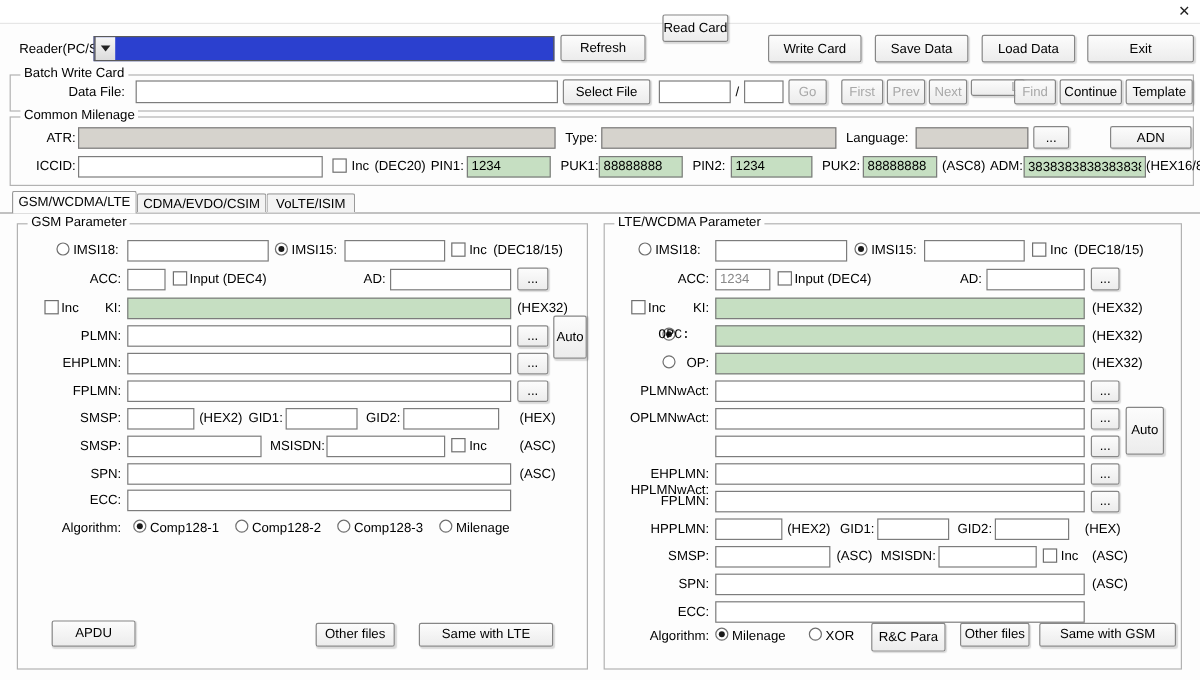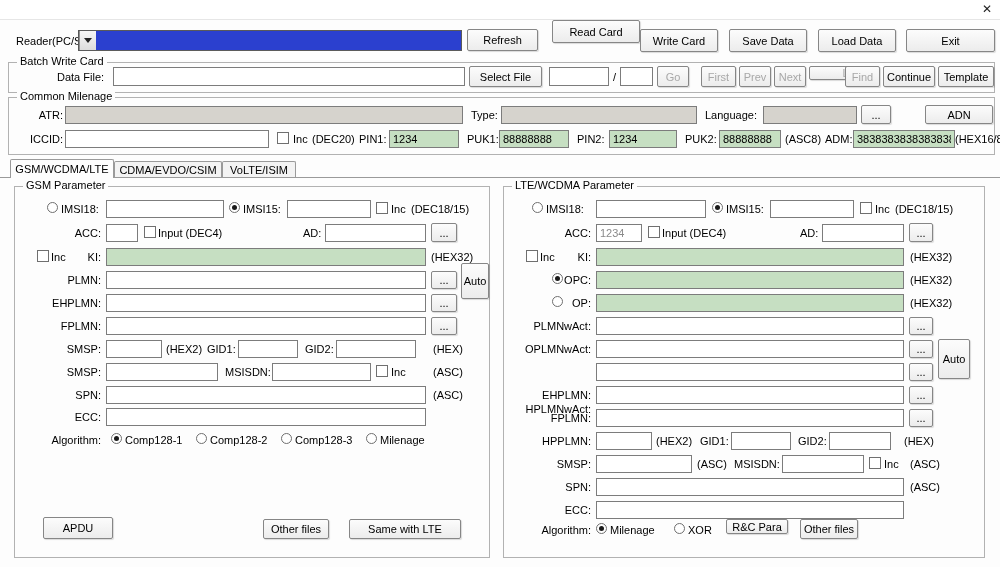--- a/index.html
+++ b/index.html
@@ -51,21 +51,21 @@
 
 <div class="titlebar">
   <span class="close">✕</span>
 </div>
 
 <div class="lbl" style="left:16px;top:35px;">Reader(PC/SC):</div>
 <div class="dropdown" style="left:78px;top:30px;width:384px;height:21px;">
   <div class="dd-arrow"></div>
 </div>
 <div class="btn" style="left:467px;top:29px;width:71px;height:22px;">Refresh</div>
-<div class="btn" style="left:552px;top:20px;width:88px;height:23px;">Read Card</div>
+<div class="btn" style="left:552px;top:12px;width:55px;height:23px;">Read Card</div>
 <div class="btn" style="left:640px;top:29px;width:78px;height:23px;">Write Card</div>
 <div class="btn" style="left:729px;top:29px;width:78px;height:23px;">Save Data</div>
 <div class="btn" style="left:818px;top:29px;width:78px;height:23px;">Load Data</div>
 <div class="btn" style="left:906px;top:29px;width:89px;height:23px;">Exit</div>
 
 <div class="group" style="left:8px;top:62px;width:987px;height:31px;">
   <div class="gtitle">Batch Write Card</div>
   <div class="lbl" style="left:48px;top:8px;">Data File:</div>
   <input class="tin" style="left: 104px; top: 4px; width: 352px; height: 19px;" value="">
   <div class="btn" style="left:460px;top:3px;width:73px;height:21px;">Select File</div>
@@ -218,21 +218,21 @@
   <input class="tin" style="left: 318px; top: 37px; width: 82px;">
   <div class="btn" style="left:405px;top:36px;width:24px;height:19px;">...</div>
 
   <span class="cb" style="left:22px;top:63px;"></span>
   <div class="lbl" style="left:36px;top:64px;">Inc</div>
   <div class="lbl lblr" style="left:62px;top:64px;width:25px;">KI:</div>
   <input class="tin green" style="left: 92px; top: 61px; width: 308px;">
   <div class="lbl" style="left:406px;top:64px;">(HEX32)</div>
 
   <span class="radio sel" style="left:48px;top:86px;"></span>
-  <div class="lbl lblr" style="left:60px;top:87px;width:27px;">OPC:</div>
+  <div class="lbl lblr" style="left:44px;top:87px;width:27px;font-family:Liberation Mono, monospace;">OPC:</div>
   <input class="tin green" style="left: 92px; top: 84px; width: 308px;">
   <div class="lbl" style="left:406px;top:87px;">(HEX32)</div>
 
   <span class="radio" style="left:48px;top:109px;"></span>
   <div class="lbl lblr" style="left:60px;top:110px;width:27px;">OP:</div>
   <input class="tin green" style="left: 92px; top: 107px; width: 308px;">
   <div class="lbl" style="left:406px;top:110px;">(HEX32)</div>
 
   <div class="lbl lblr" style="left:4px;top:133px;width:83px;">PLMNwAct:</div>
   <input class="tin" style="left: 92px; top: 130px; width: 308px;">
@@ -278,15 +278,16 @@
   <div class="lbl" style="left:406px;top:294px;">(ASC)</div>
 
   <div class="lbl lblr" style="left:4px;top:317px;width:83px;">ECC:</div>
   <input class="tin" style="left: 92px; top: 314px; width: 308px;">
 
   <div class="lbl lblr" style="left:4px;top:337px;width:83px;">Algorithm:</div>
   <span class="radio sel" style="left:92px;top:336px;"></span>
   <div class="lbl" style="left:106px;top:337px;">Milenage</div>
   <span class="radio" style="left:170px;top:336px;"></span>
   <div class="lbl" style="left:184px;top:337px;">XOR</div>
-  <div class="btn" style="left:222px;top:332px;width:62px;height:15px;">R&amp;C Para</div>
+  <div class="btn" style="left:222px;top:332px;width:62px;height:24px;">R&amp;C Para</div>
   <div class="btn" style="left:296px;top:332px;width:58px;height:20px;">Other files</div>
+  <div class="btn" style="left:362px;top:332px;width:114px;height:20px;">Same with GSM</div>
 </div>
 
 </body></html>

